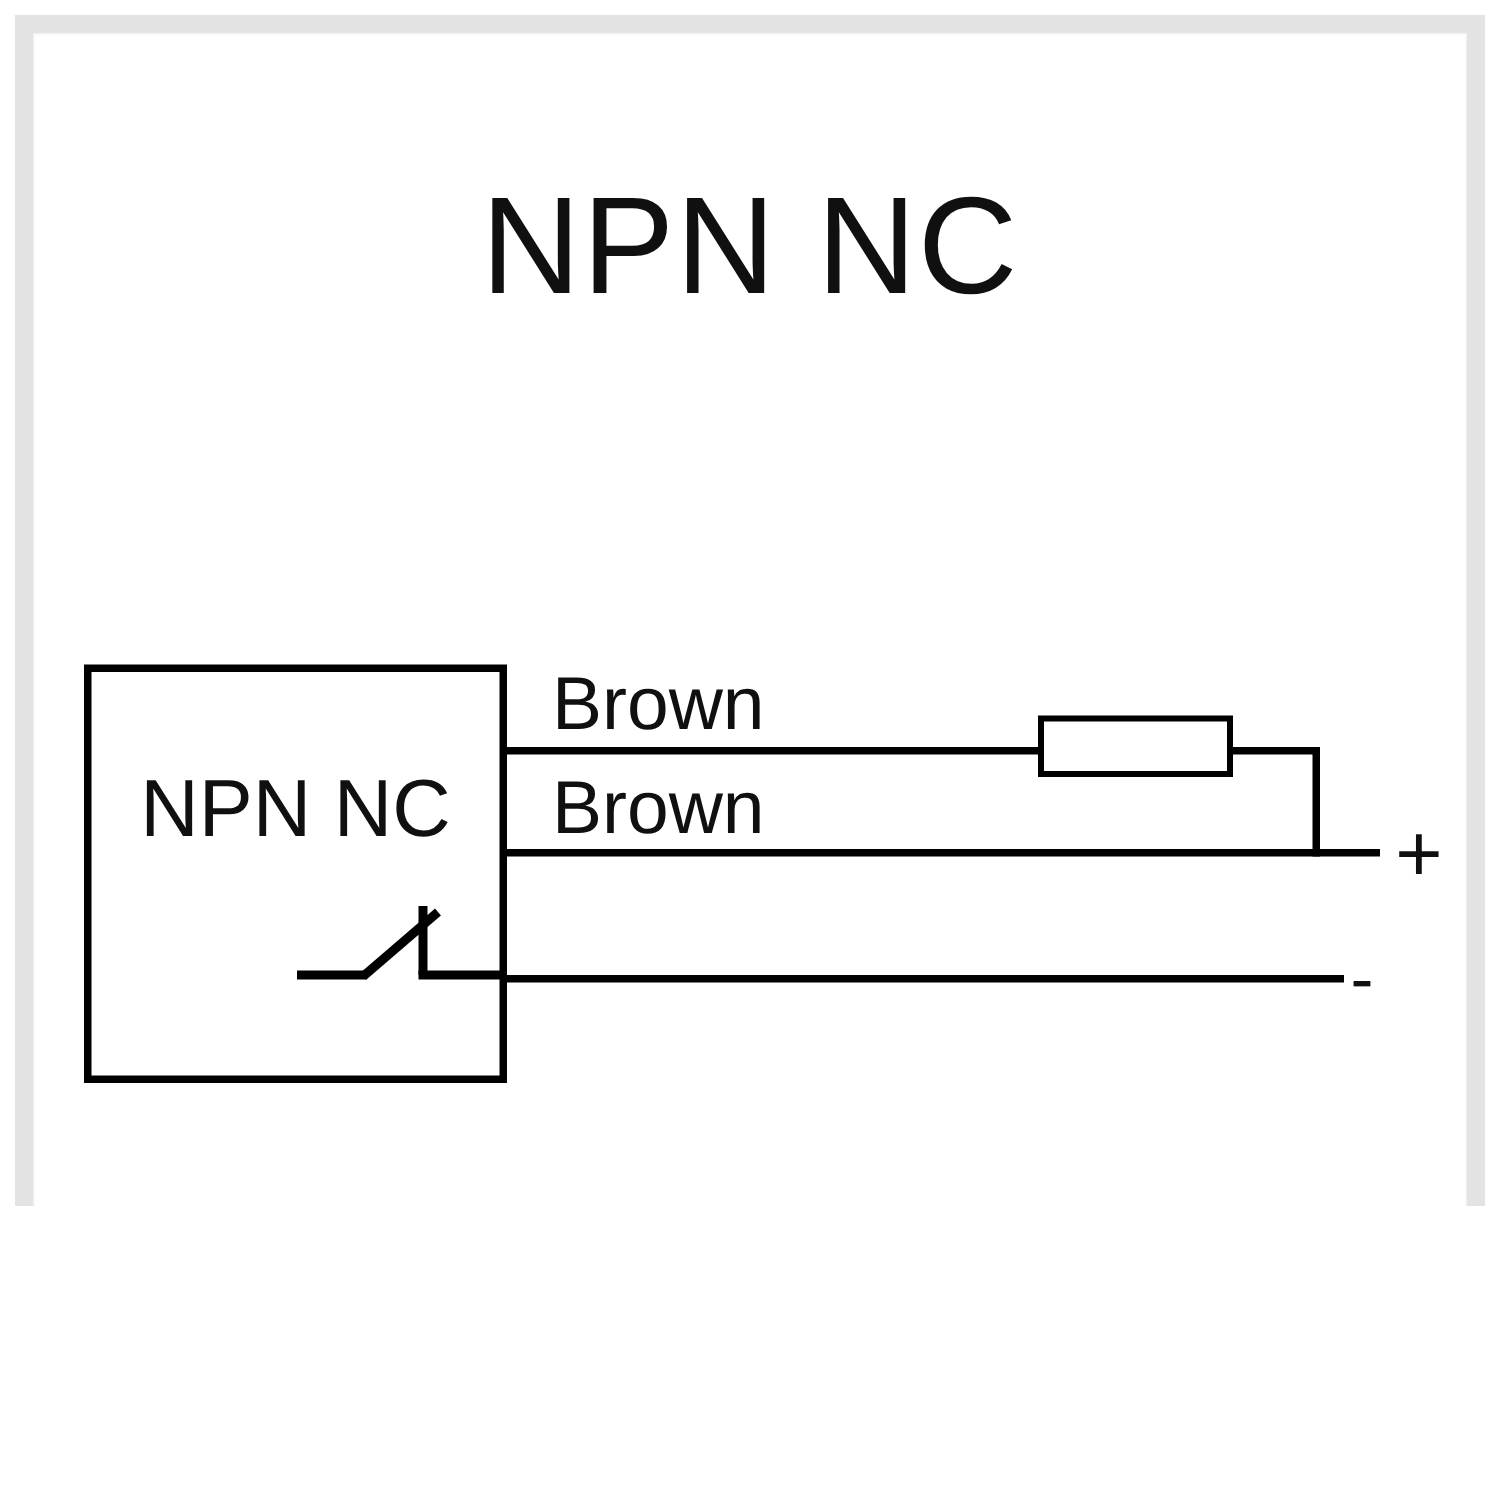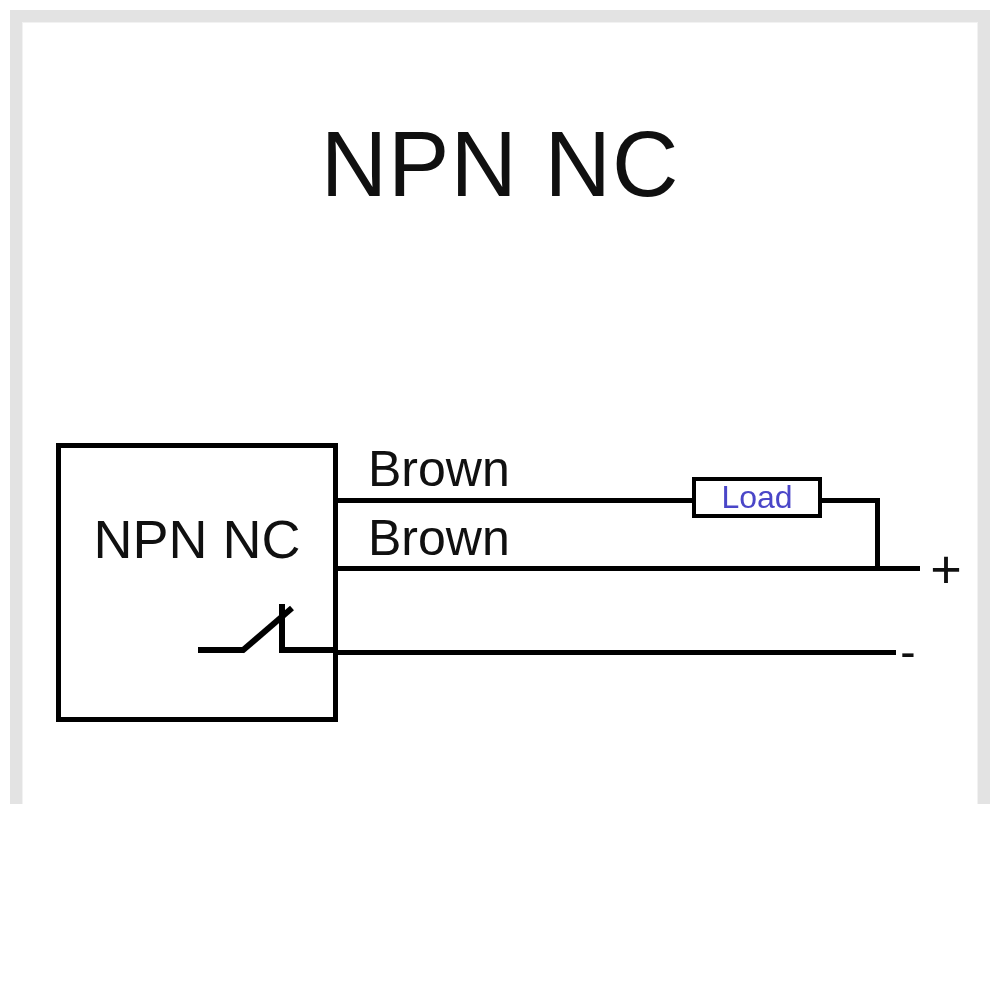--- a/index.html
+++ b/index.html
@@ -177,21 +177,20 @@
     <line x1="83" y1="58" x2="140" y2="58" stroke="#000" stroke-width="6" stroke-linecap="butt"></line>
   </svg>
 
   <div class="wire-label" style="left:368px; top:444px;">Brown</div>
   <div class="wire" style="left:338px; top:498px; width:356px;"></div>
   <div class="wire" style="left:820px; top:498px; width:60px;"></div>
 
   <div class="vwire" style="left:875px; top:498px; height:73px;"></div>
 
   <div id="load-box"></div>
-  <div id="load-text" style="color: rgb(74, 70, 200);">Load</div>
 
   <div class="wire-label" style="left:368px; top:513px;">Brown</div>
   <div class="wire" style="left:338px; top:566px; width:582px;"></div>
   <div id="plus-terminal">+</div>
 
   <div class="wire" style="left:338px; top:650px; width:558px;"></div>
   <div id="minus-terminal">-</div>
 
   <div id="speck"></div>
 

